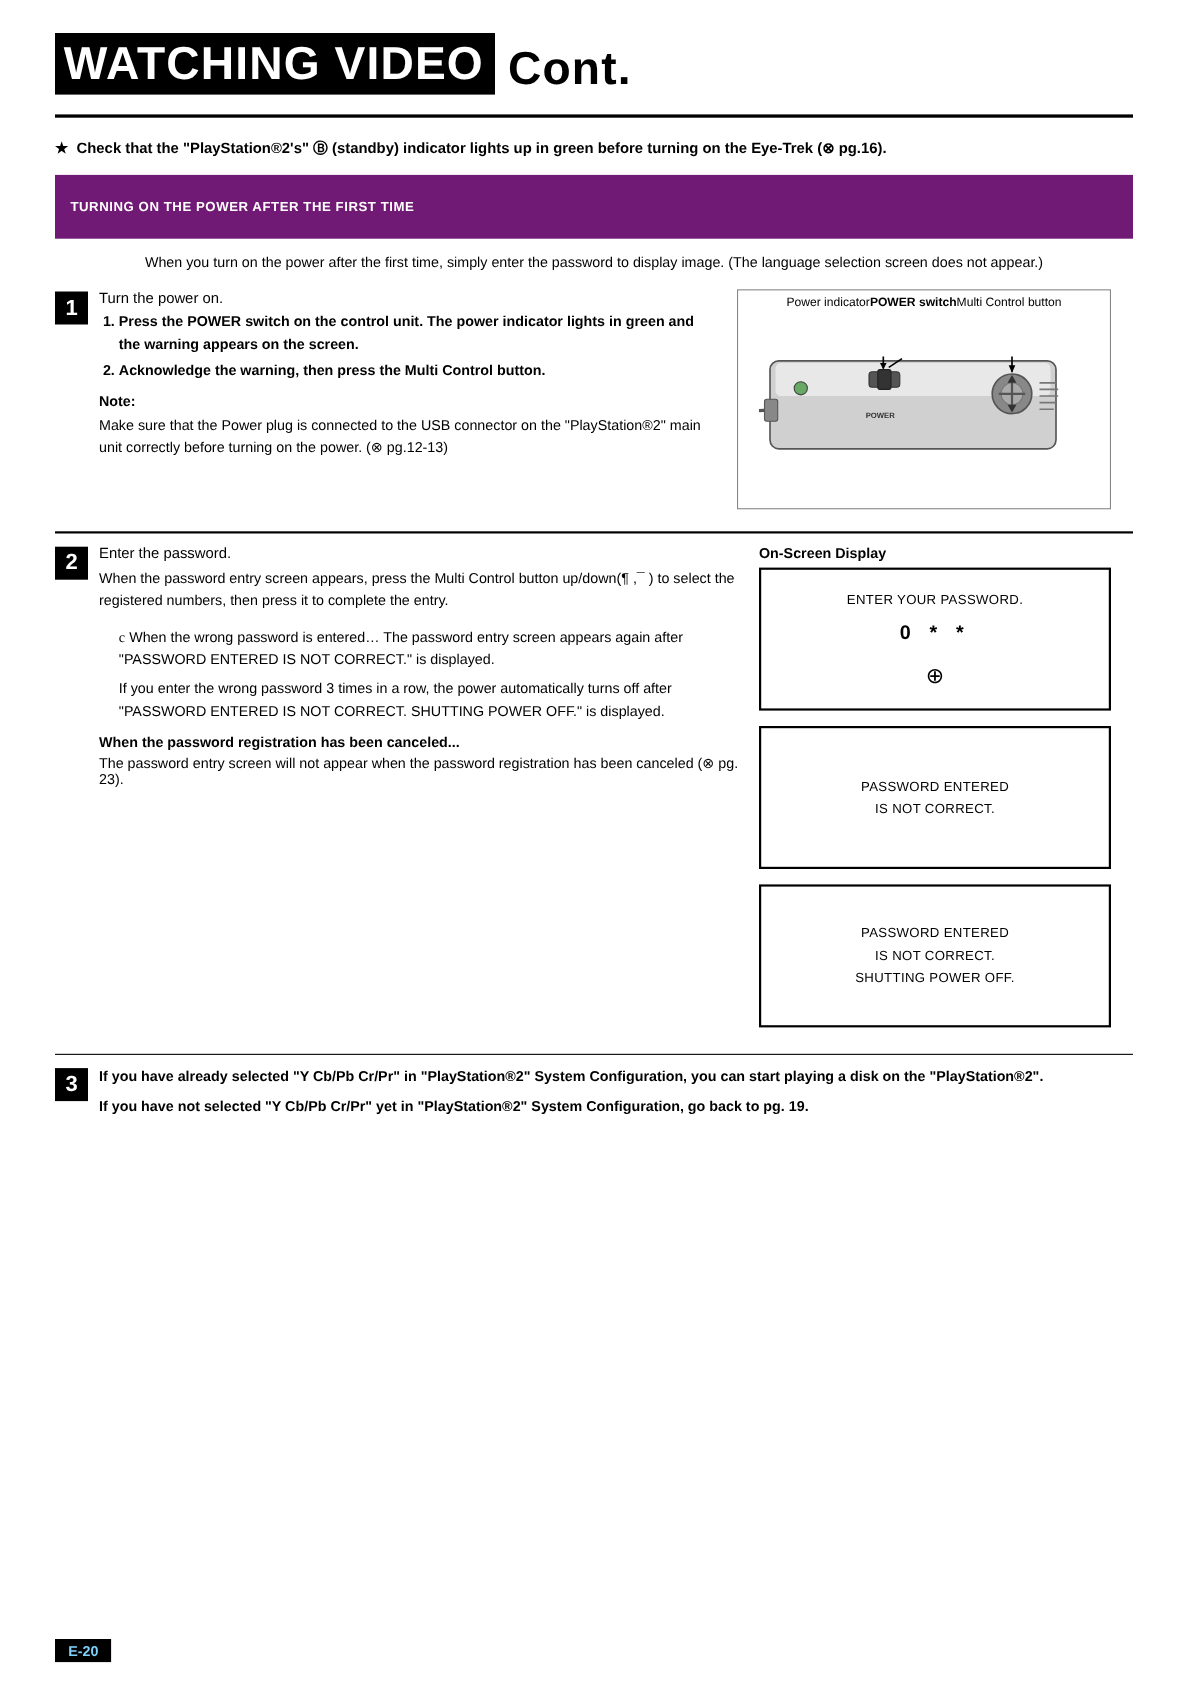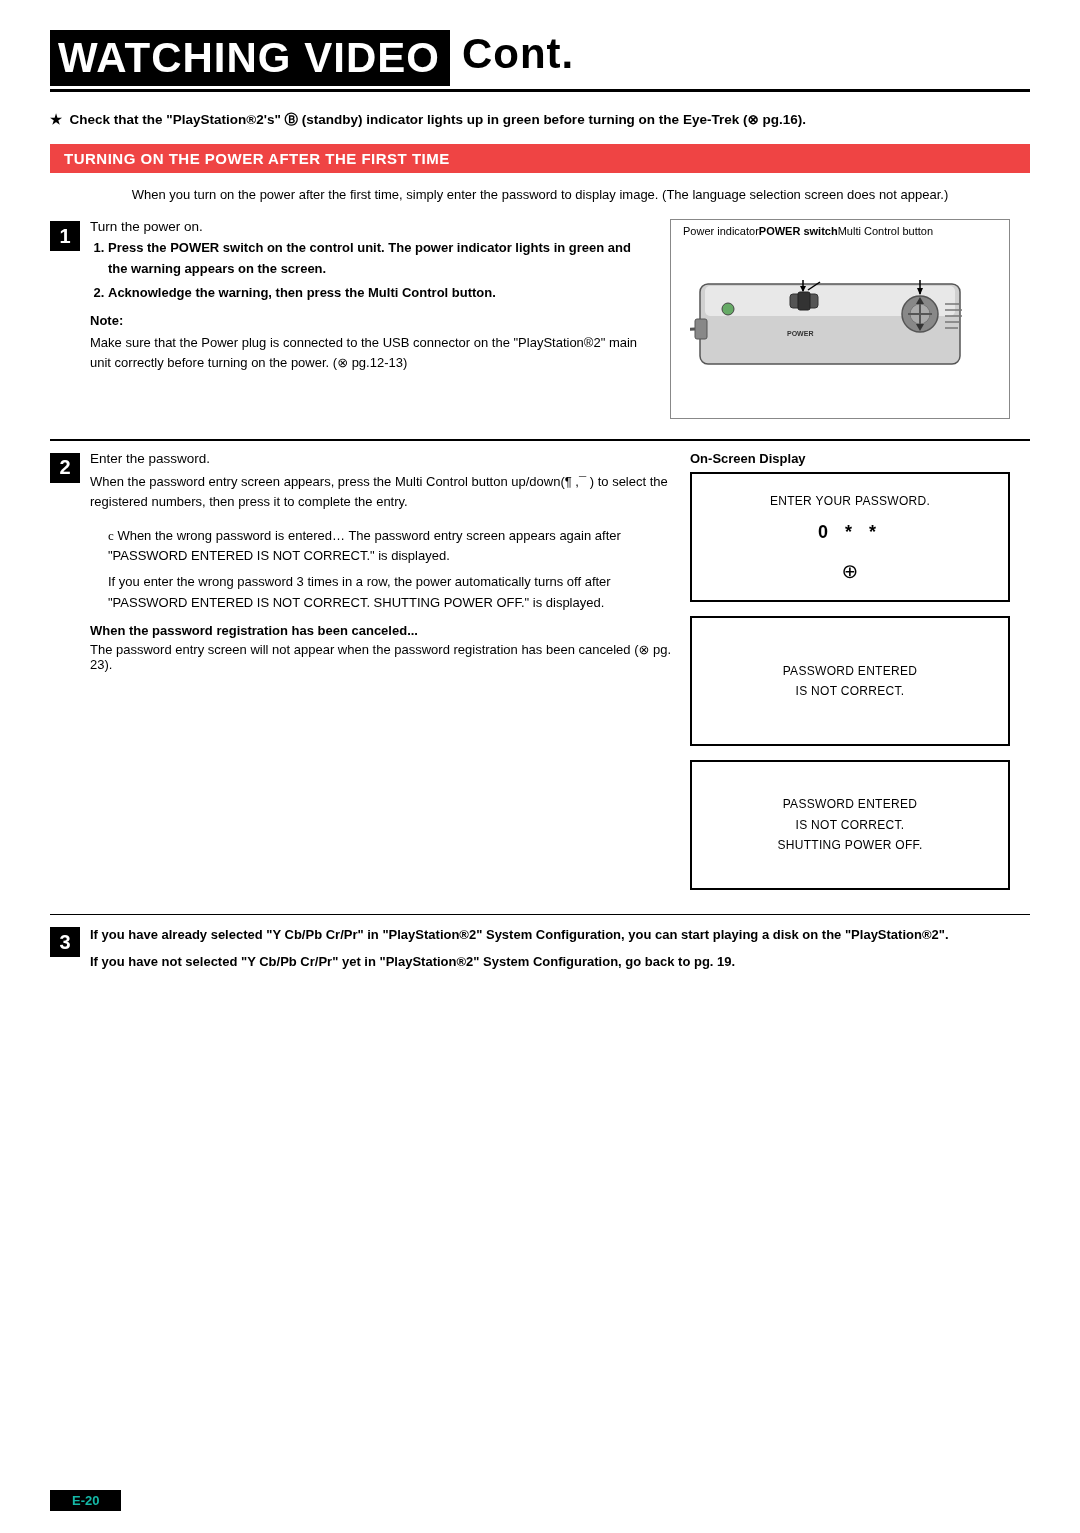--- a/index.html
+++ b/index.html
@@ -17,24 +17,24 @@
       background: #fff;
       padding: 30px 50px 30px 50px;
       position: relative;
     }
     
     .page-title {
       font-size: 42px;
       font-weight: 900;
       letter-spacing: 1px;
       border-bottom: 3px solid #000;
-      padding-bottom: 3px;
+      padding-bottom: 18px;
       margin-bottom: 18px;
       display: flex;
-      align-items: flex-start;
+      align-items: flex-end;
       gap: 0;
     }
     .title-bar {
       display: inline-block;
       background: #000;
       color: #fff;
       padding: 4px 10px 4px 8px;
       margin-right: 0;
       font-size: 42px;
       font-weight: 900;
@@ -47,25 +47,25 @@
     }
     
     .intro-note {
       font-size: 13.5px;
       font-weight: bold;
       margin-bottom: 14px;
       line-height: 1.5;
     }
     
     .section-heading {
-      background: #ef4444;
+      background: #701a75;
       color: #fff;
-      font-size: 15px;
-      font-weight: bold;
-      padding: 6px 14px;
+      font-size: 12px;
+      font-weight: bold;
+      padding: 22px 14px;
       margin-bottom: 12px;
       letter-spacing: 0.5px;
     }
     .section-intro {
       font-size: 13px;
       margin-bottom: 14px;
       line-height: 1.55;
       text-align: center;
     }
     .left-col {
@@ -139,21 +139,21 @@
       border: 1.5px solid #888;
       margin-bottom: 10px;
       position: relative;
       display: flex;
       flex-direction: column;
       align-items: flex-start;
     }
     .diagram-labels {
       display: flex;
       width: 100%;
-      justify-content: flex-start;
+      justify-content: center;
       padding: 4px 12px 0 12px;
       font-size: 11px;
       font-weight: normal;
     }
     .diagram-label {
       text-align: center;
       font-size: 11px;
       line-height: 1.3;
     }
     .diagram-label strong {
@@ -201,24 +201,24 @@
     .page-footer {
       position: absolute;
       bottom: 22px;
       left: 50px;
       right: 50px;
       display: flex;
       align-items: center;
     }
     .footer-badge {
       background: #000;
-      color: #14b8a6;
-      font-size: 13px;
-      font-weight: bold;
-      padding: 3px 22px;
+      color: #7dd3fc;
+      font-size: 13px;
+      font-weight: bold;
+      padding: 3px 12px;
     }
     .divider {
       height: 1.5px;
       background: #000;
       margin: 10px 0;
     }
     .step1-right {
       display: flex;
       flex-direction: column;
       align-items: flex-start;

